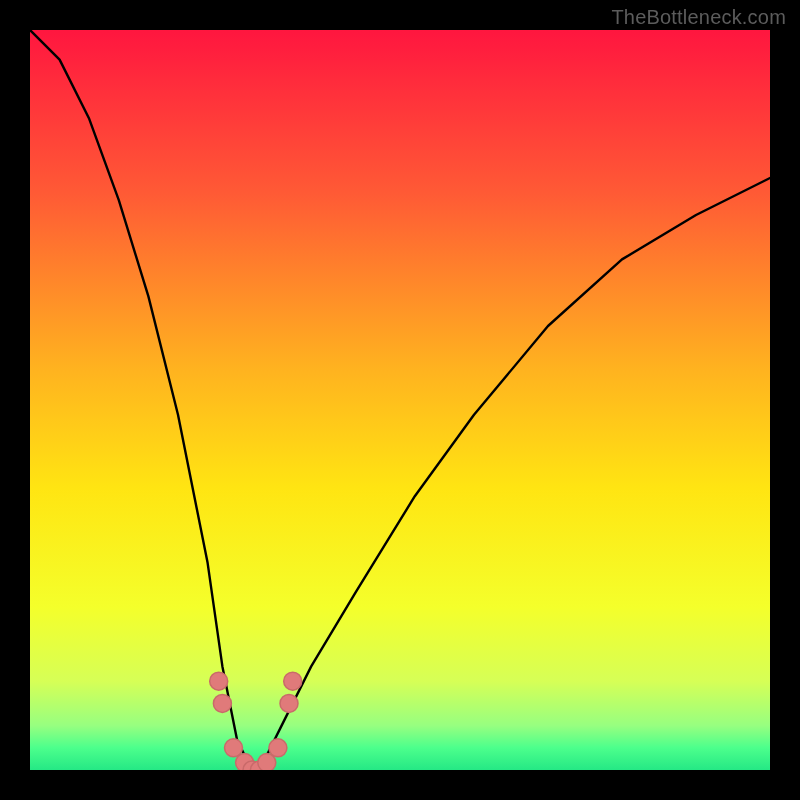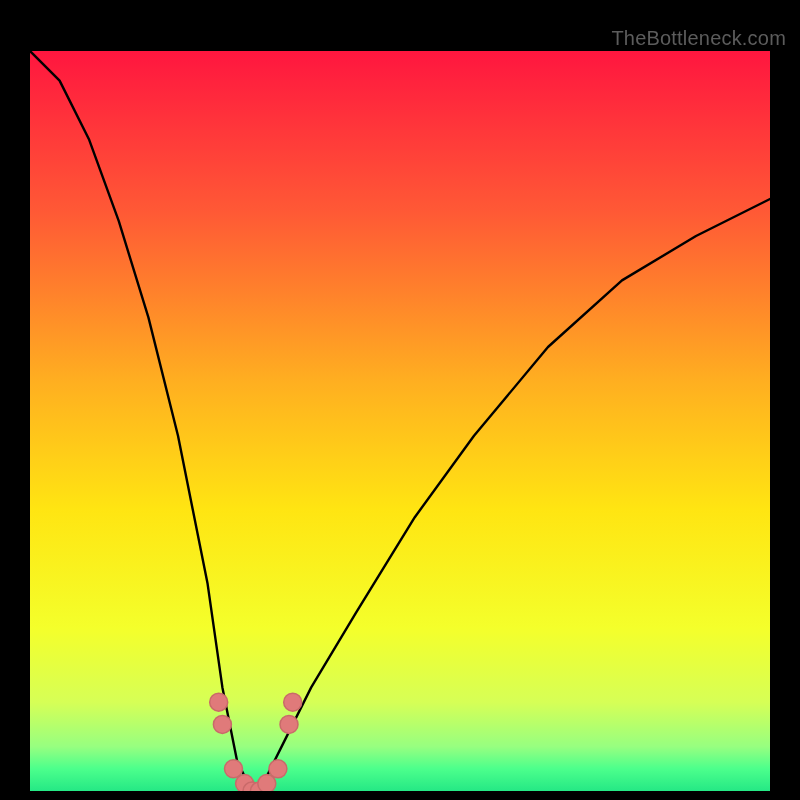--- a/index.html
+++ b/index.html
@@ -11,21 +11,20 @@
     background: #000000;
     font-family: Arial, Helvetica, sans-serif;
   }
   .frame {
     position: absolute;
     left: 0;
     top: 0;
     width: 800px;
     height: 619px;
     background: #000000;
-    margin-top: 21px;
   }
   .plot-area {
     position: absolute;
     left: 30px;
     top: 30px;
     width: 740px;
     height: 740px;
     overflow: hidden;
   }
   .gradient-bg {

